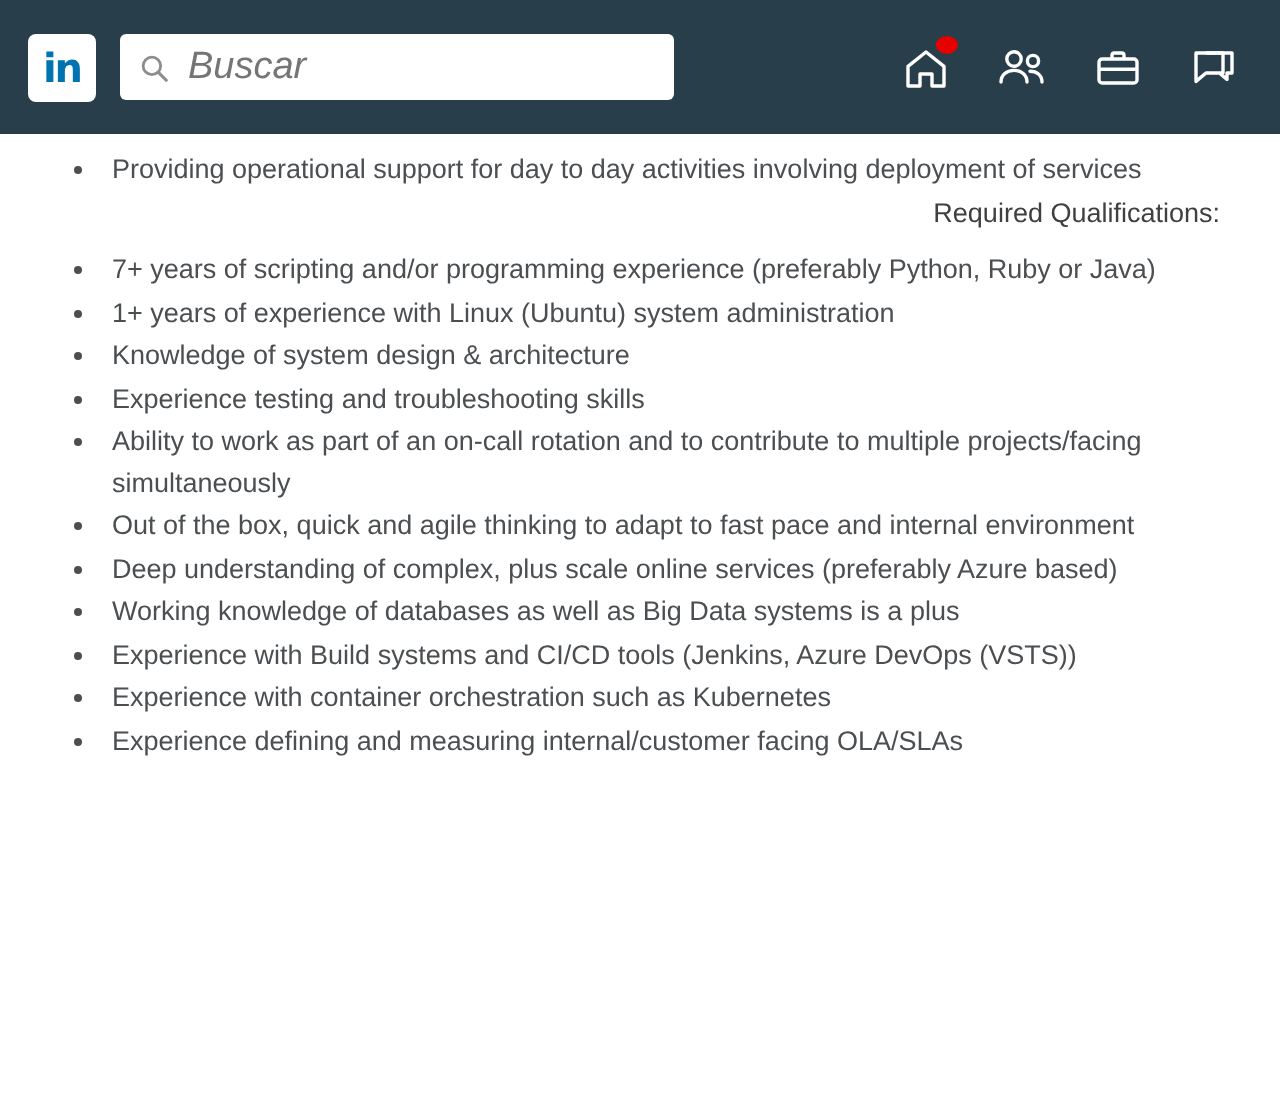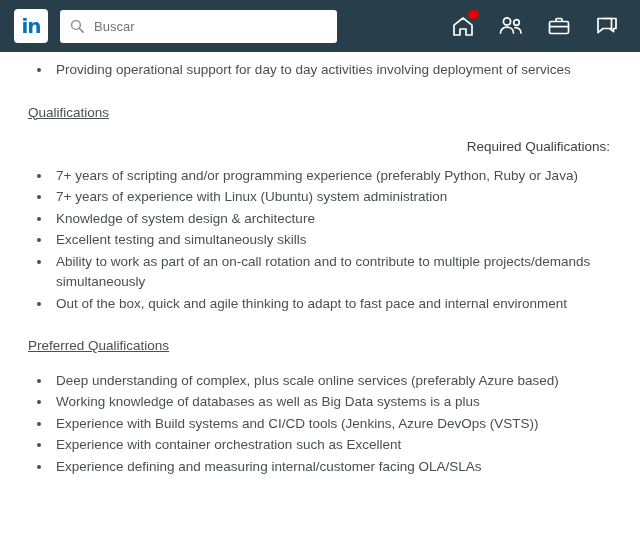--- a/index.html
+++ b/index.html
@@ -10,21 +10,21 @@
     width: 640px;
     height: 551px;
     background: #ffffff;
     font-family: "Liberation Sans", sans-serif;
     overflow: hidden;
   }
 
   
   .topbar {
     position: relative;
-    height: 52px;
+    height: 67px;
     background: #283e4a;
     display: flex;
     align-items: center;
     padding: 0 14px;
     box-sizing: border-box;
   }
   .logo {
     width: 34px;
     height: 34px;
     background: #ffffff;
@@ -56,25 +56,26 @@
   .search-icon {
     width: 14px;
     height: 14px;
     flex: 0 0 auto;
     margin-right: 8px;
     opacity: .75;
   }
   .search-input {
     border: 0;
     outline: 0;
-    font-size: 13px;
+    font-size: 19px;
     color: #3b82f6;
     background: transparent;
     width: 100%;
     font-family: "Liberation Sans", sans-serif;
+    font-style: italic;
   }
   .nav-icons {
     margin-left: auto;
     display: flex;
     align-items: center;
     gap: 22px;
     padding-right: 6px;
   }
   .nav-icon {
     position: relative;
@@ -212,39 +213,37 @@
 <div class="content-wrap">
 
   <div class="left-gutter"></div>
 
   <div class="article">
 
     <ul class="bullets gap-after">
       <li>Providing operational support for day to day activities involving deployment of services</li>
     </ul>
 
-    <div class="section-heading">Qualifications</div>
 
     <div class="sub-heading">Required Qualifications:</div>
 
     <ul class="bullets">
       <li>7+ years of scripting and/or programming experience (preferably Python, Ruby or Java)</li>
-      <li>7+ years of experience with Linux (Ubuntu) system administration</li>
+      <li>1+ years of experience with Linux (Ubuntu) system administration</li>
       <li>Knowledge of system design &amp; architecture</li>
-      <li>Excellent testing and simultaneously skills</li>
-      <li>Ability to work as part of an on-call rotation and to contribute to multiple projects/demands simultaneously</li>
+      <li>Experience testing and troubleshooting skills</li>
+      <li>Ability to work as part of an on-call rotation and to contribute to multiple projects/facing simultaneously</li>
       <li>Out of the box, quick and agile thinking to adapt to fast pace and internal environment</li>
     </ul>
 
-    <div class="section-heading">Preferred Qualifications</div>
 
     <ul class="bullets">
       <li>Deep understanding of complex, plus scale online services (preferably Azure based)</li>
       <li>Working knowledge of databases as well as Big Data systems is a plus</li>
       <li>Experience with Build systems and CI/CD tools (Jenkins, Azure DevOps (VSTS))</li>
-      <li>Experience with container orchestration such as Excellent</li>
+      <li>Experience with container orchestration such as Kubernetes</li>
       <li>Experience defining and measuring internal/customer facing OLA/SLAs</li>
     </ul>
 
   </div>
 
   <div class="right-gutter"></div>
 </div>
 
 </body></html>

